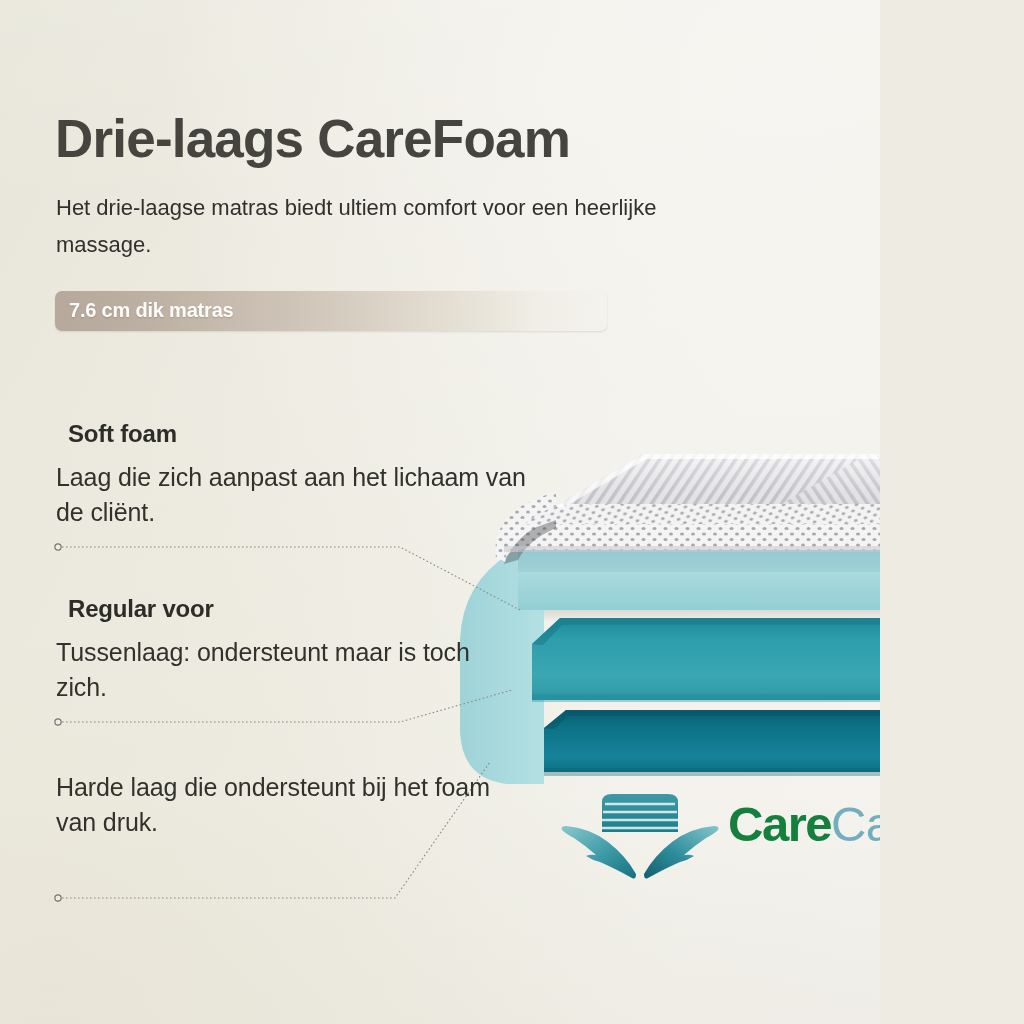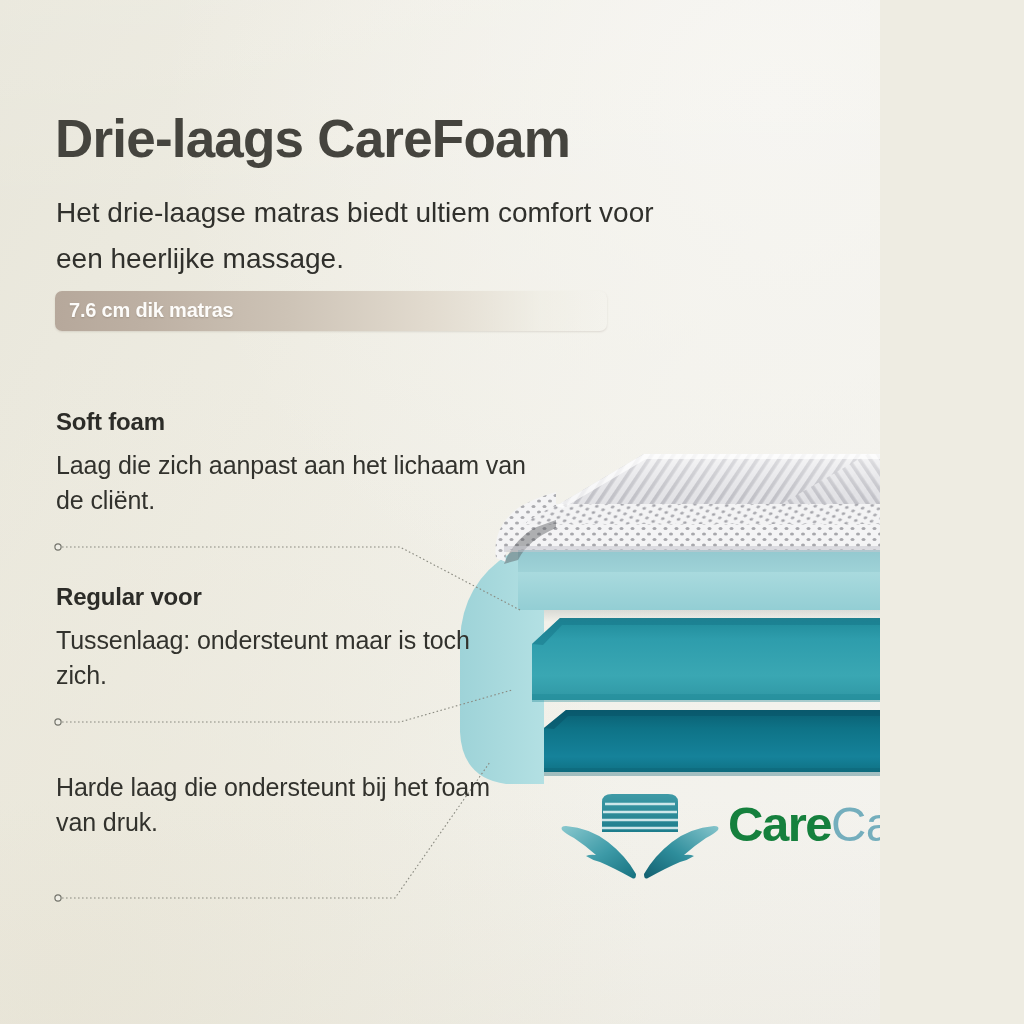--- a/index.html
+++ b/index.html
@@ -18,32 +18,32 @@
       linear-gradient(118deg,#e8e6da 0%,#eeece2 34%,#f2f1ea 62%,#f4f3ef 100%);
   }
   .bg-vign{position:absolute;inset:0;
     background:linear-gradient(180deg,rgba(255,255,255,.12) 0%,rgba(255,255,255,0) 22%,
       rgba(255,255,255,0) 78%,rgba(226,222,208,.28) 100%);}
 
   
   .title{position:absolute;left:55px;top:111px;width:700px;
     font-size:53px;font-weight:700;letter-spacing:-0.8px;color:#45443e;line-height:1.05;}
   .subtitle{position:absolute;left:56px;top:190px;width:640px;
-    font-size:28px;font-weight:400;color:#30302c;line-height:1.66;}
+    font-size:22px;font-weight:400;color:#30302c;line-height:1.66;}
 
   .badge{position:absolute;left:55px;top:291px;width:552px;height:40px;border-radius:7px;
     background:linear-gradient(90deg,#b6a89b 0%,#bdb0a3 16%,#cdc3b6 42%,#e2dbcf 68%,
       rgba(238,236,226,.55) 88%,rgba(238,236,226,0) 100%);
     box-shadow:0 1px 2px rgba(120,108,92,.18);}
   .badge-label{position:absolute;left:69px;top:299px;font-size:20px;font-weight:700;
     color:#fdfcfa;letter-spacing:-0.2px;text-shadow:0 1px 1.5px rgba(110,98,82,.33);}
 
   
   .blk{position:absolute;left:56px;width:470px;}
-  .blk h3{margin:0;font-size:24px;font-weight:700;color:#2c2c28;letter-spacing:-0.2px;}
+  .blk h3{margin:12px;font-size:24px;font-weight:700;color:#2c2c28;letter-spacing:-0.2px;}
   .blk p{margin:12px 0 0 0;font-size:25px;font-weight:400;color:#32322d;line-height:1.41;letter-spacing:-0.1px;}
   #blk0{top:408px;}
   #blk1{top:583px;}
   #blk2{top:758px;}
 
   
   #connectors{position:absolute;left:0;top:0;width:1024px;height:1024px;}
 
   
   #mattress{position:absolute;left:448px;top:432px;width:600px;height:360px;}

